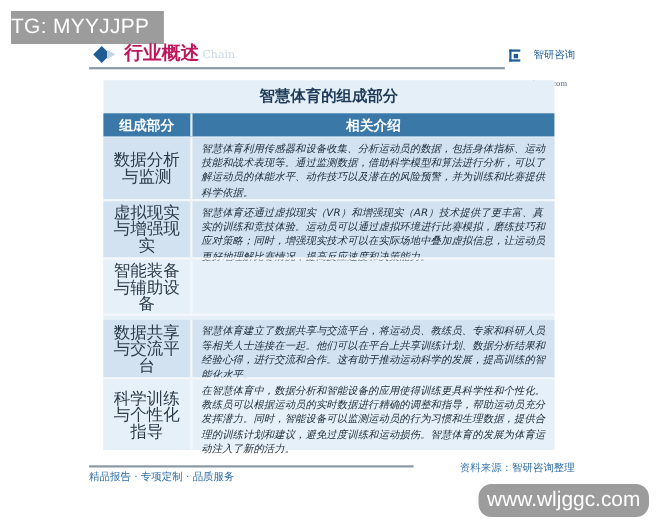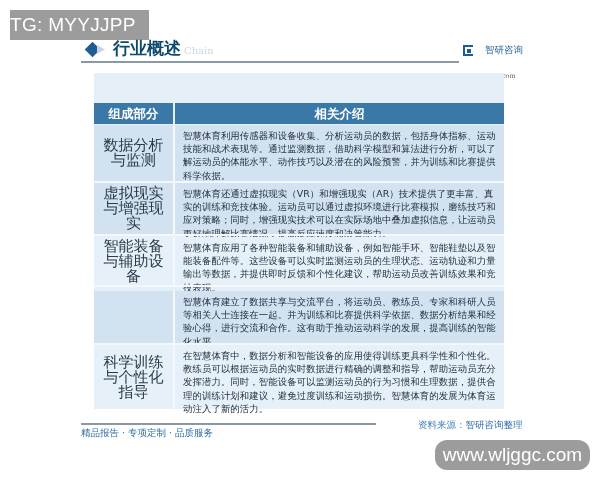--- a/index.html
+++ b/index.html
@@ -17,21 +17,21 @@
   .diamond {
     position: absolute; left: 6px; top: 8px; width: 11px; height: 11px;
     background: #1d5d93; transform: rotate(45deg);
   }
   .diamond-tail {
     position: absolute; left: 16px; top: 9px; width: 8px; height: 9px;
     background: #c5d5e4; clip-path: polygon(0 0, 100% 50%, 0 100%);
   }
   .section-title {
     position: absolute; left: 32px; top: 1px; font-family: "DejaVu Serif", serif;
-    font-size: 17px; color: #0c4a6e; font-weight: bold;
+    font-size: 17px; color: #be185d; font-weight: bold;
   }
   .section-sub {
     position: absolute; left: 103px; top: 9px; font-family: "DejaVu Serif", serif;
     font-size: 10px; color: #c9d6e2;
   }
   .header-rule {
     position: absolute; left: 81px; top: 61px; width: 378px; height: 2px; background: #8a99a6;
   }
   .brand {
     position: absolute; left: 463px; top: 40px; width: 80px;
@@ -71,20 +71,21 @@
   .row { position: absolute; left: 0; width: 410px; }
   .row .cell1 {
     position: absolute; left: 0; top: 0; width: 79px; height: 100%;
     display: flex; align-items: center; justify-content: center; text-align: center;
     font-size: 15px; color: #2b3a48; line-height: 15px; padding: 4px 6px;
   }
   .row .cell2 {
     position: absolute; left: 81px; top: 0; width: 329px; height: 100%;
     font-size: 9.4px; color: #22303d; line-height: 13.2px; padding: 4px 6px 0 8px;
     letter-spacing: 0.1px;
+    font-style: italic;
   }
   .row.odd { background: #d2e2f0; }
   .row.even { background: #e6f0f8; }
   .row .vdiv { position: absolute; left: 79px; top: 0; width: 2px; height: 100%; background: #f4f8fc; }
   .row .hdiv { position: absolute; left: 0; bottom: -2px; width: 410px; height: 2px; background: #f4f8fc; }
 
   .footer-rule {
     position: absolute; left: 81px; top: 423px; width: 295px; height: 2px; background: #8a99a6;
   }
   .footer-left {
@@ -112,20 +113,21 @@
   <span class="section-sub">Chain</span>
 </div>
 <div class="header-rule"></div>
 
 <div class="brand">
   <span class="brand-logo"></span><span class="brand-name">智研咨询</span>
   <span class="brand-url">www.chyxx.com</span>
 </div>
 
 <div class="table-wrap">
+  <div class="table-title">智慧体育的组成部分</div>
   <div class="thead">
     <div class="th c1">组成部分</div>
     <div class="vdiv"></div>
     <div class="th c2">相关介绍</div>
   </div>
 
   <div class="row odd" style="top:52px;height:56px;">
     <div class="cell1">数据分析与监测</div>
     <div class="vdiv"></div>
     <div class="cell2">智慧体育利用传感器和设备收集、分析运动员的数据，包括身体指标、运动技能和战术表现等。通过监测数据，借助科学模型和算法进行分析，可以了解运动员的体能水平、动作技巧以及潜在的风险预警，并为训练和比赛提供科学依据。</div>
@@ -135,27 +137,27 @@
   <div class="row odd" style="top:110px;height:51px;">
     <div class="cell1">虚拟现实与增强现实</div>
     <div class="vdiv"></div>
     <div class="cell2">智慧体育还通过虚拟现实（VR）和增强现实（AR）技术提供了更丰富、真实的训练和竞技体验。运动员可以通过虚拟环境进行比赛模拟，磨练技巧和应对策略；同时，增强现实技术可以在实际场地中叠加虚拟信息，让运动员更好地理解比赛情况，提高反应速度和决策能力。</div>
     <div class="hdiv"></div>
   </div>
 
   <div class="row even" style="top:164px;height:48px;">
     <div class="cell1">智能装备与辅助设备</div>
     <div class="vdiv"></div>
-    <div class="cell2">智慧体育应用了各种智能装备和辅助设备，例如智能手环、智能鞋垫以及智能装备配件等。这些设备可以实时监测运动员的生理状态、运动轨迹和力量输出等数据，并提供即时反馈和个性化建议，帮助运动员改善训练效果和竞技表现。</div>
     <div class="hdiv"></div>
   </div>
 
   <div class="row odd" style="top:218px;height:52px;">
+    <div class="cell1">数据共享与交流平台</div>
     <div class="vdiv"></div>
-    <div class="cell2">智慧体育建立了数据共享与交流平台，将运动员、教练员、专家和科研人员等相关人士连接在一起。并为训练和比赛提供科学依据、数据分析结果和经验心得，进行交流和合作。这有助于推动运动科学的发展，提高训练的智能化水平。</div>
+    <div class="cell2">智慧体育建立了数据共享与交流平台，将运动员、教练员、专家和科研人员等相关人士连接在一起。他们可以在平台上共享训练计划、数据分析结果和经验心得，进行交流和合作。这有助于推动运动科学的发展，提高训练的智能化水平。</div>
     <div class="hdiv"></div>
   </div>
 
   <div class="row even" style="top:272px;height:64px;">
     <div class="cell1">科学训练与个性化指导</div>
     <div class="vdiv"></div>
     <div class="cell2">在智慧体育中，数据分析和智能设备的应用使得训练更具科学性和个性化。教练员可以根据运动员的实时数据进行精确的调整和指导，帮助运动员充分发挥潜力。同时，智能设备可以监测运动员的行为习惯和生理数据，提供合理的训练计划和建议，避免过度训练和运动损伤。智慧体育的发展为体育运动注入了新的活力。</div>
   </div>
 </div>
 

